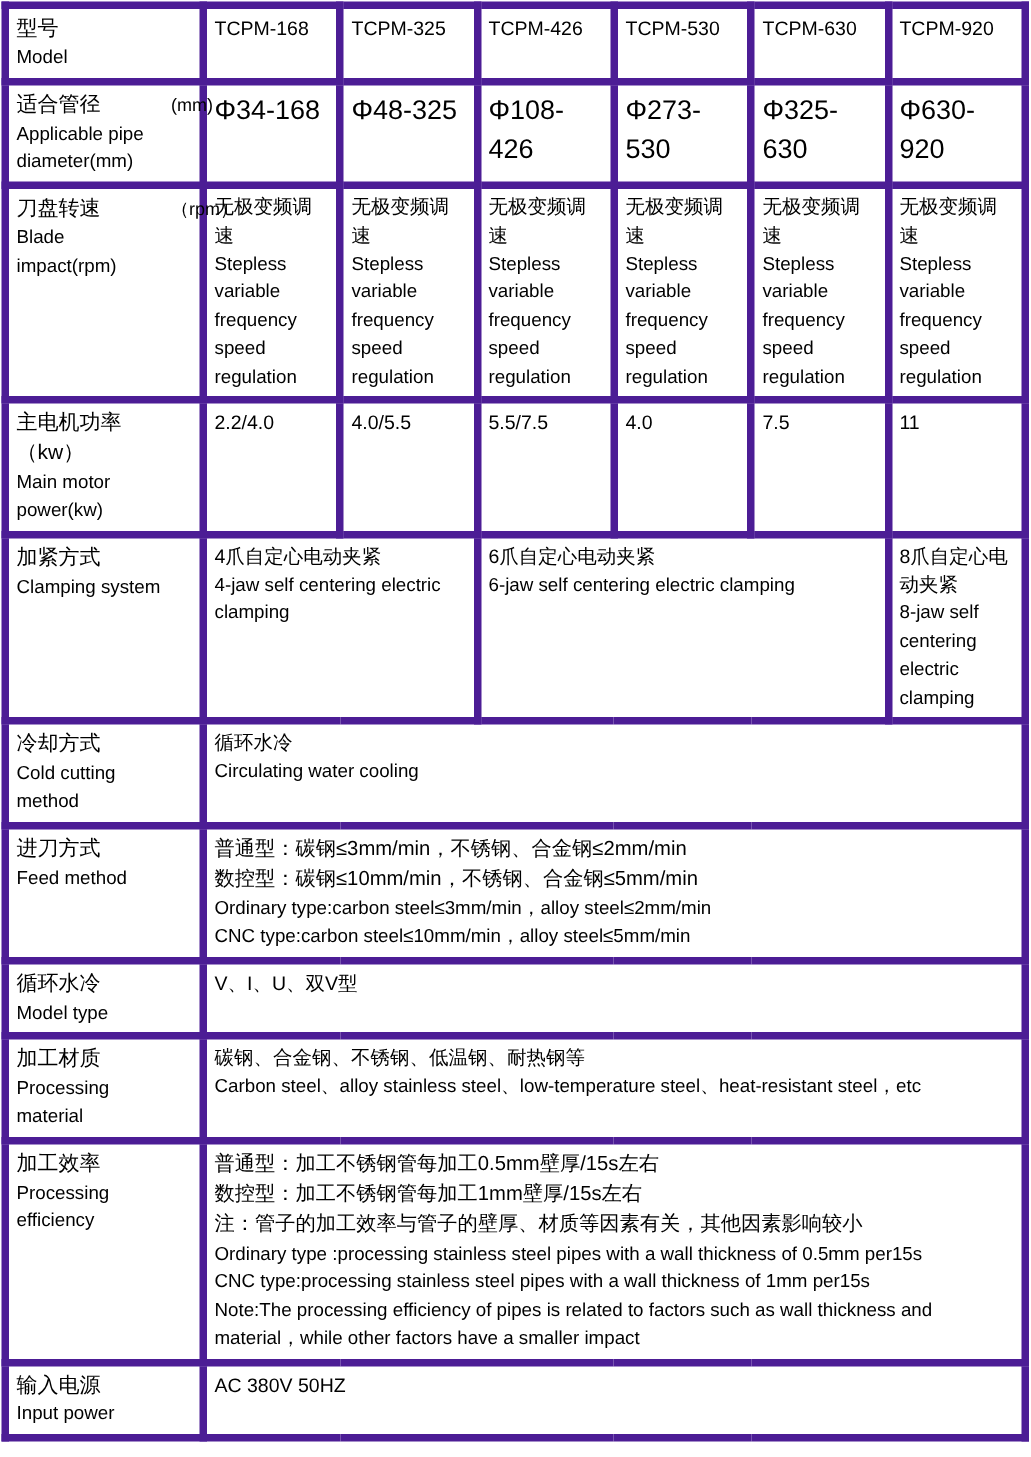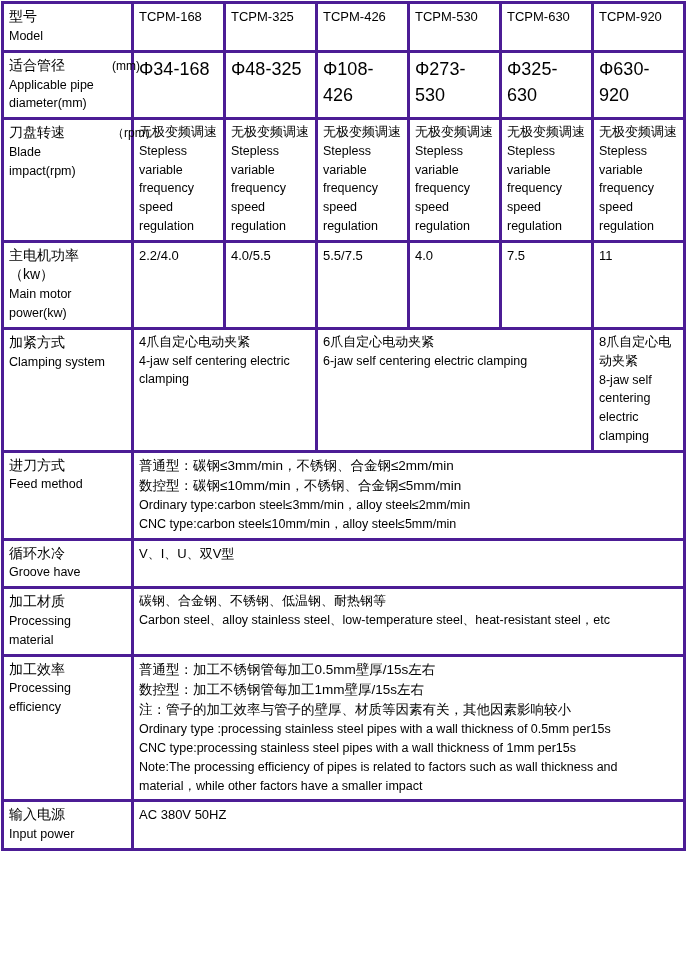--- a/index.html
+++ b/index.html
@@ -14,21 +14,21 @@
     color: #000000;
     overflow: hidden;
   }
   table.spec {
     border-collapse: collapse;
     table-layout: fixed;
     width: 685px;
     margin: 1px 0 0 1px;
   }
   table.spec td {
-    border: 3px solid #4c1d95;
+    border: 5px solid #4c1d95;
     vertical-align: top;
     padding: 3px 5px 4px 5px;
     line-height: 1.48;
     font-size: 12.5px;
   }
   
   td.label {
     width: 117px;
   }
   .cn {
@@ -154,38 +154,49 @@
       <div class="val-cn">6爪自定心电动夹紧</div>
       <div class="en">6-jaw self centering electric clamping</div>
     </td>
     <td>
       <div class="val-cn">8爪自定心电动夹紧</div>
       <div class="en">8-jaw self centering electric clamping</div>
     </td>
   </tr>
 
 
+  <tr>
+    <td class="label">
+      <div class="cn">冷却方式</div>
+      <div class="en">Cold cutting</div>
+      <div class="en">method</div>
+    </td>
+    <td colspan="6">
+      <div class="val-cn">循环水冷</div>
+      <div class="en">Circulating water cooling</div>
+    </td>
+  </tr>
 
   <tr>
     <td class="label">
       <div class="cn">进刀方式</div>
       <div class="en">Feed method</div>
     </td>
     <td colspan="6">
       <div class="mix">普通型：碳钢≤3mm/min，不锈钢、合金钢≤2mm/min</div>
       <div class="mix">数控型：碳钢≤10mm/min，不锈钢、合金钢≤5mm/min</div>
       <div class="en">Ordinary type:carbon steel≤3mm/min，alloy steel≤2mm/min</div>
       <div class="en">CNC type:carbon steel≤10mm/min，alloy steel≤5mm/min</div>
     </td>
   </tr>
 
   <tr>
     <td class="label">
       <div class="cn">循环水冷</div>
-      <div class="en">Groove have</div>
+      <div class="en">Model type</div>
     </td>
     <td colspan="6">
       <div class="val">V、I、U、双V型</div>
     </td>
   </tr>
 
   <tr>
     <td class="label">
       <div class="cn">加工材质</div>
       <div class="en">Processing</div>

